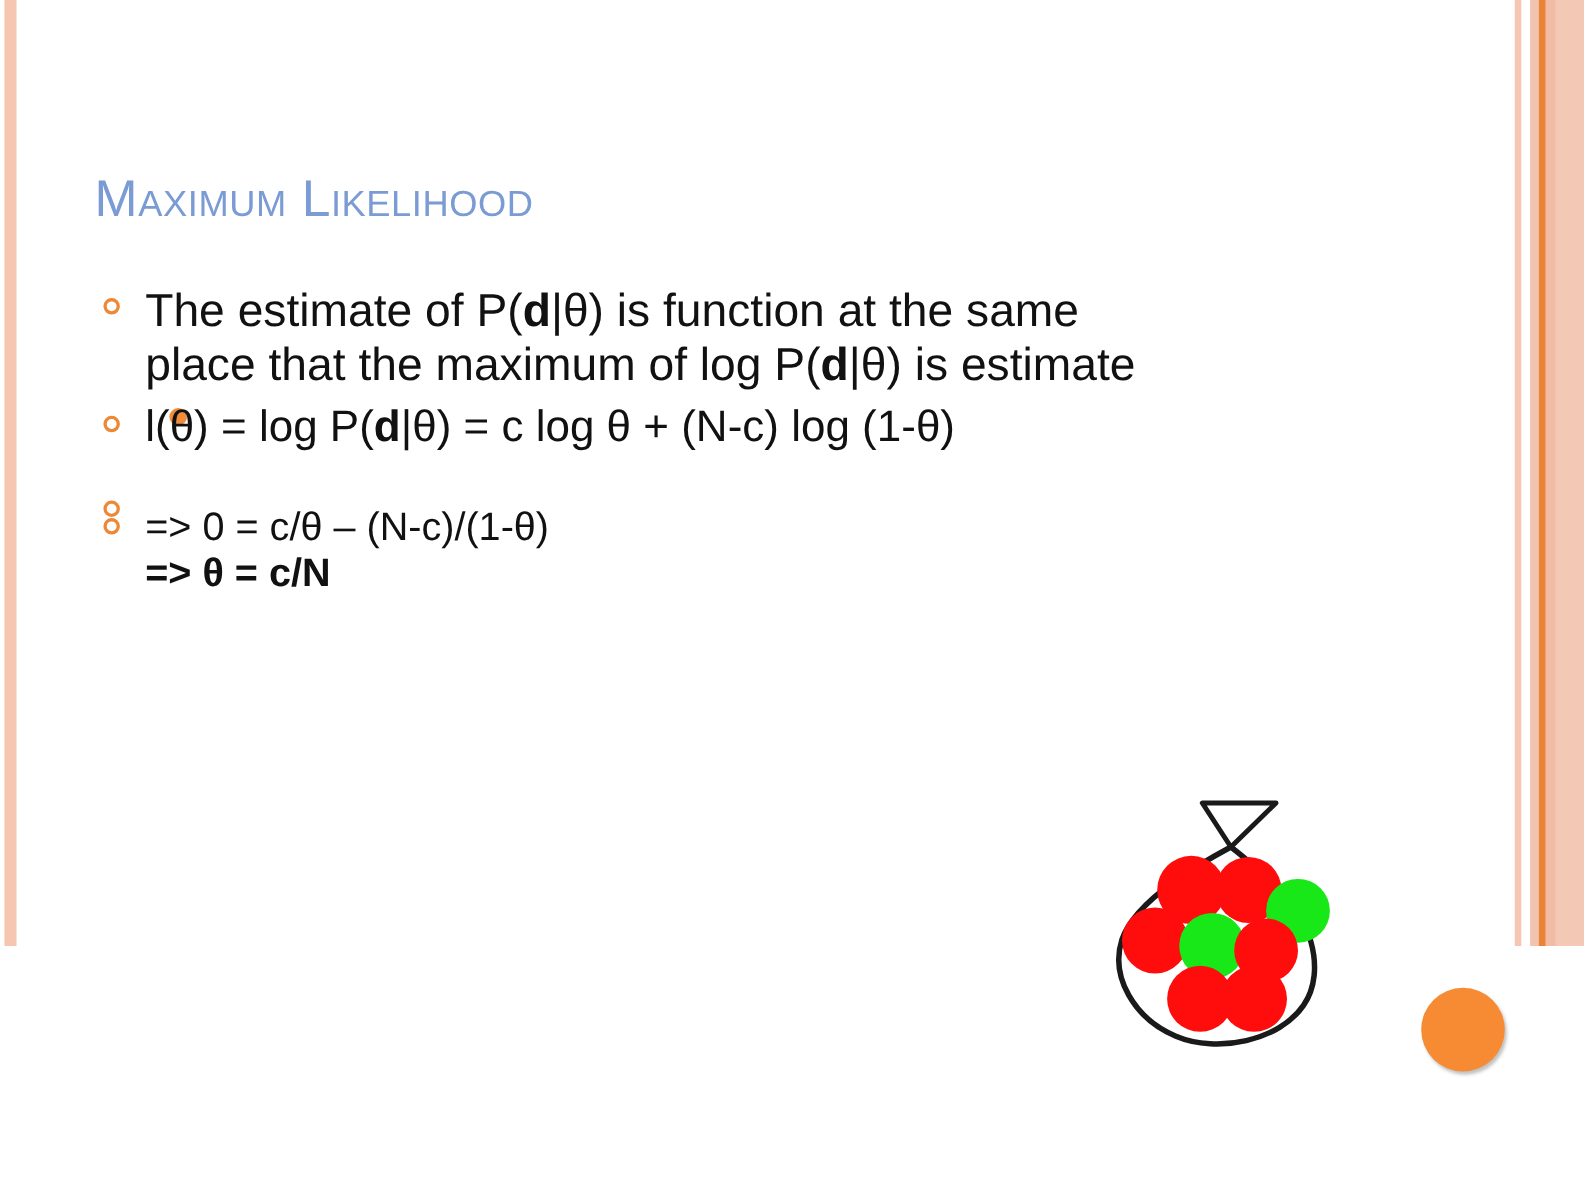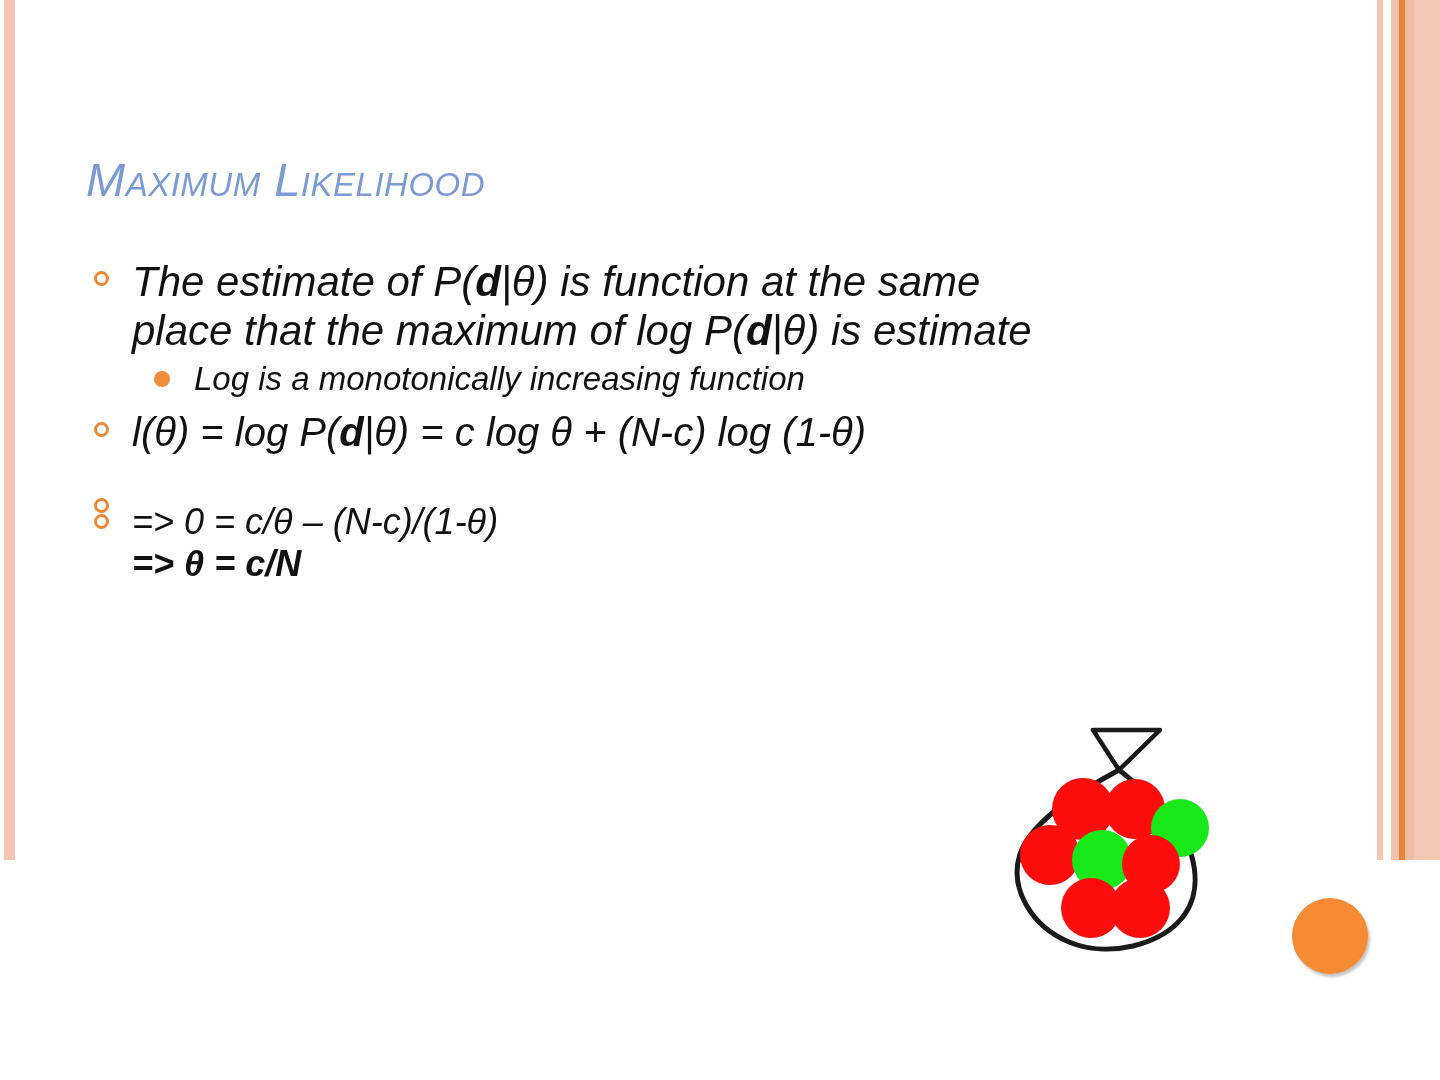--- a/index.html
+++ b/index.html
@@ -10,21 +10,20 @@
     background: #ffffff;
     font-family: "Liberation Sans", sans-serif;
     overflow: hidden;
   }
 
   #slide {
     position: relative;
     width: 1440px;
     height: 860px;
     background: #ffffff;
-    font-style: italic;
   }
 
   
   .stripe { position: absolute; top: 0; bottom: 0; }
 
   #stripe-left-peach   { left: 4px;    width: 11px;  background: #F7C6B2; }
   #stripe-right-thin   { left: 1377px; width: 6px;   background: #F7C6B2; }
   #stripe-right-band   { left: 1391px; width: 49px;  background: #F2C3AE; }
   #stripe-right-accent { left: 1399px; width: 6px;   background: #E98437; }
   #stripe-right-soft1  { left: 1405px; width: 9px;   background: #F0BCA6; }
@@ -138,21 +137,20 @@
     <div class="lvl1 big">
       <span class="ring"></span>
       <div>
         <span>The estimate of P(</span><b>d</b><span>|θ) is function at the same</span><br>
         <span>place that the maximum of log P(</span><b>d</b><span>|θ) is estimate</span>
       </div>
     </div>
 
     <div class="lvl2">
       <span class="dot"></span>
-      <span>Log is a monotonically increasing function</span>
     </div>
 
     <div class="lvl1 mid">
       <span class="ring"></span>
       <div>
         <span>l(θ) = log P(</span><b>d</b><span>|θ) = c log θ + (N-c) log (1-θ)</span>
       </div>
     </div>
 
     <div class="row-spacer-a"></div>

